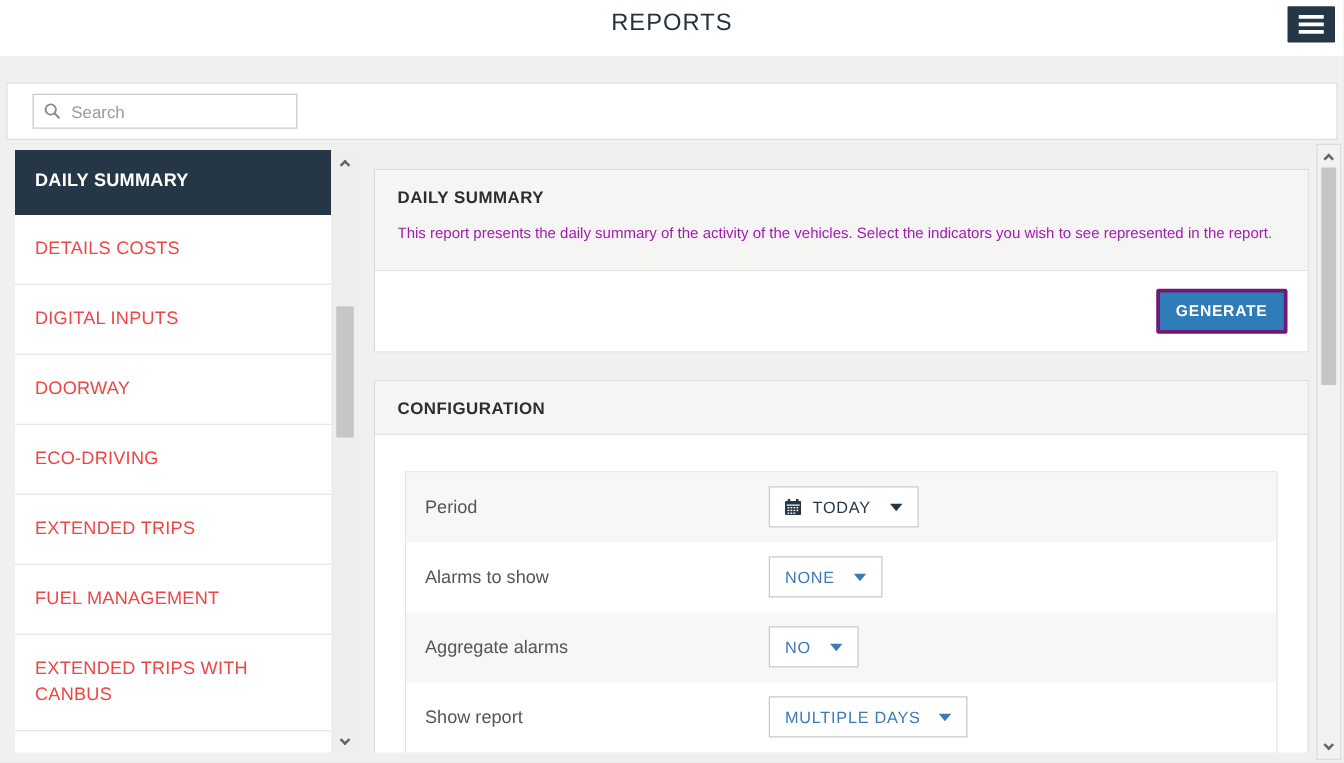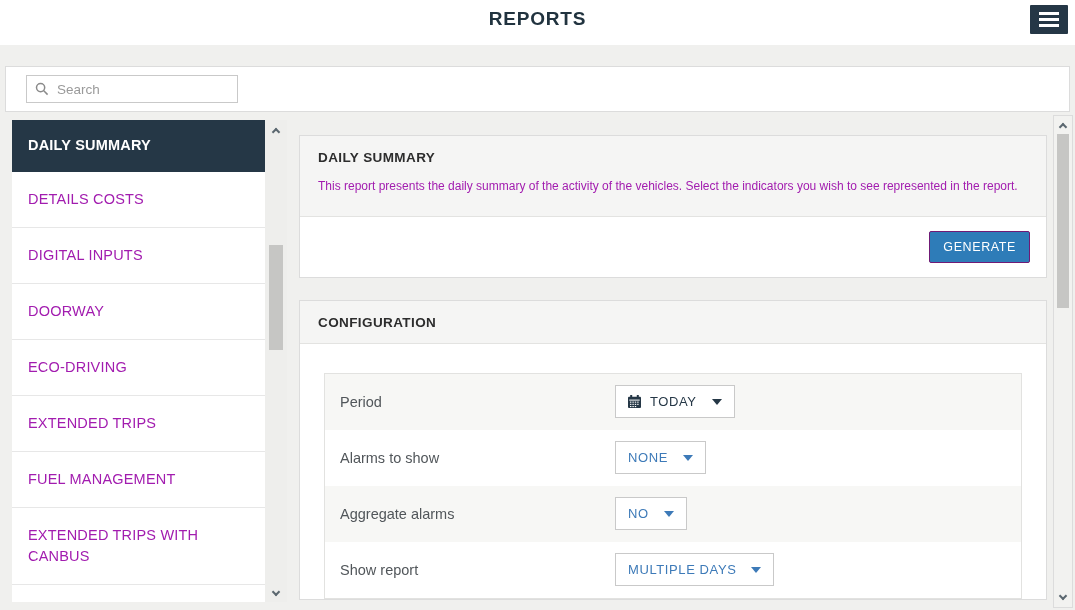--- a/index.html
+++ b/index.html
@@ -11,21 +11,21 @@
     background:#f0f0ee; overflow:hidden; margin:0 auto;
   }
 
   
   .app-header {
     position:absolute; top:0; left:0; width:1075px; height:45px;
     background:#ffffff;
   }
   .page-title {
     position:absolute; top:8px; left:0; width:100%;
-    text-align:center; font-size:19px; font-weight:700;
+    text-align:center; font-size:19px; font-weight:400;
     color:#21333f; letter-spacing:0.8px;
   }
   .menu-button {
     position:absolute; top:5px; right:7px; width:38px; height:29px;
     background:#253746; border:none; cursor:pointer;
     display:flex; flex-direction:column; justify-content:center;
     align-items:center; gap:3px; border-radius:1px;
   }
   .menu-button .bar { width:20px; height:3px; background:#ffffff; }
 
@@ -49,21 +49,21 @@
 
   
   .content {
     position:absolute; top:120px; left:12px; width:1075px; height:482px;
     display:flex; align-items:stretch;
   }
 
   
   .sidebar { width:253px; background:#ffffff; height:482px; overflow:hidden; }
   .sidebar-item {
-    padding:17px 16px; font-size:14.5px; color:#a21caf;
+    padding:17px 16px; font-size:14.5px; color:#ef4444;
     border-bottom:1px solid #e7e7e7; background:#fff;
     cursor:pointer; letter-spacing:0.2px; line-height:1.45;
   }
   .sidebar-item.selected {
     background:#253746; color:#ffffff; font-weight:700;
     border-bottom:1px solid #253746; padding:15px 16px;
   }
 
   
   .sidebar-scroll {
@@ -99,23 +99,23 @@
   .panel-head.head-only { padding:14px 18px 13px 18px; }
   .panel-title {
     font-size:13.5px; font-weight:700; color:#2d2d2d; letter-spacing:0.4px;
   }
   .panel-desc {
     margin-top:10px; font-size:12px; color:#a21caf; line-height:1.9;
     max-width:720px;
   }
   .panel-foot { background:#fff; padding:14px 16px; text-align:right; }
   .generate-button {
-    background:#2e7cb8; color:#ffffff; border:1px solid #701a75;
+    background:#2e7cb8; color:#ffffff; border:3px solid #701a75;
     font-family:"Liberation Sans", sans-serif;
-    font-size:12.5px; font-weight:400; letter-spacing:0.6px;
+    font-size:12.5px; font-weight:700; letter-spacing:0.6px;
     padding:8px 13px; border-radius:2px; cursor:pointer;
   }
 
   .config-panel { margin-top:22px; height:300px; overflow:hidden; }
   .config-body { padding:29px 24px; }
   .config-form { border:1px solid #e2e2e0; }
   .form-row {
     display:flex; align-items:center; height:56px; padding-left:15px;
     background:#ffffff;
     gap:44px;

